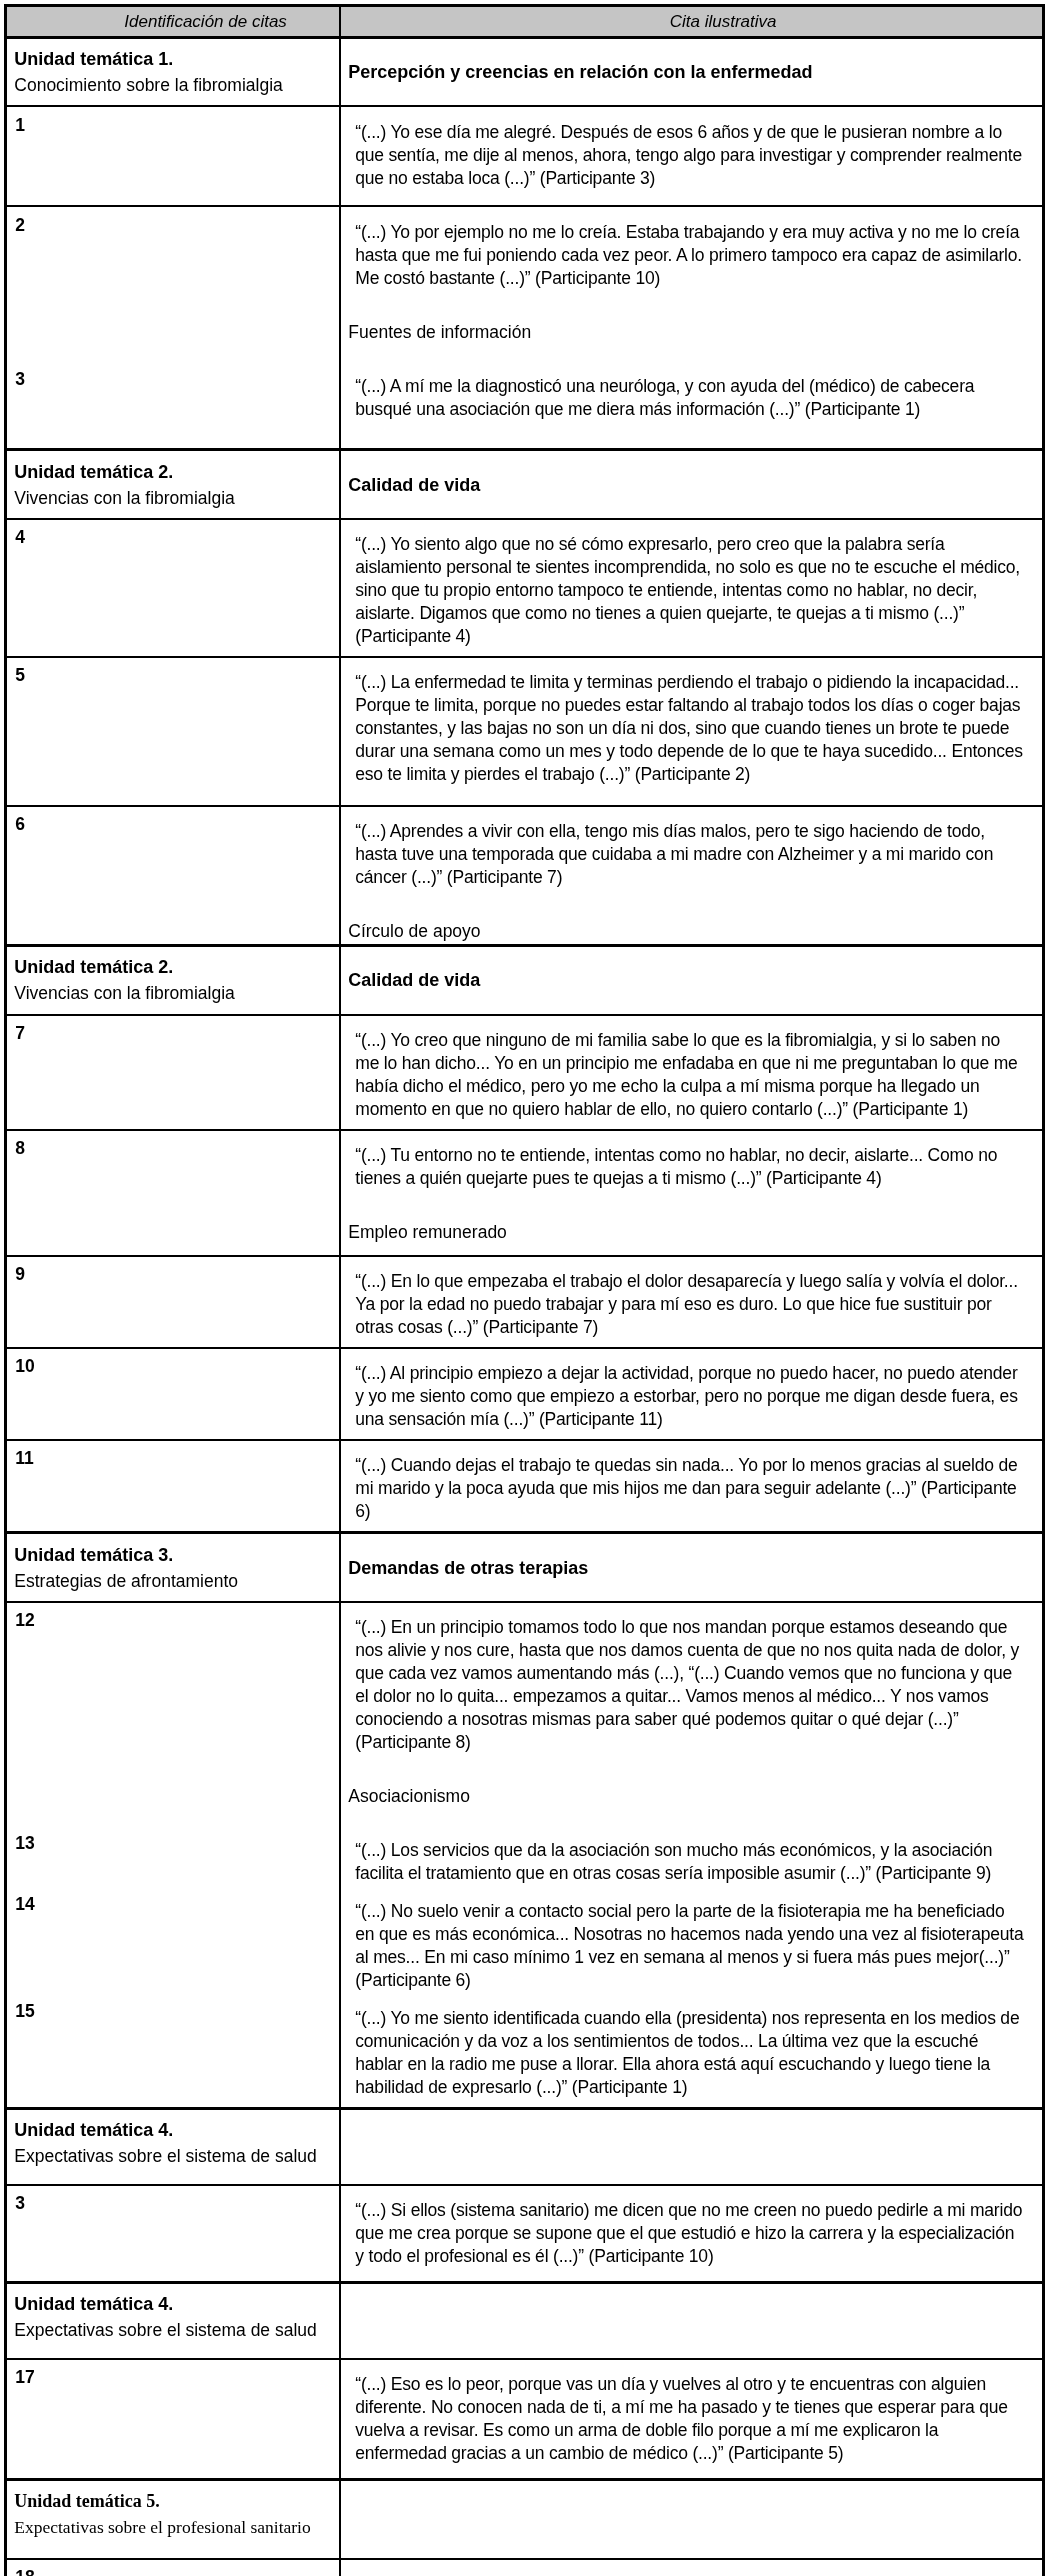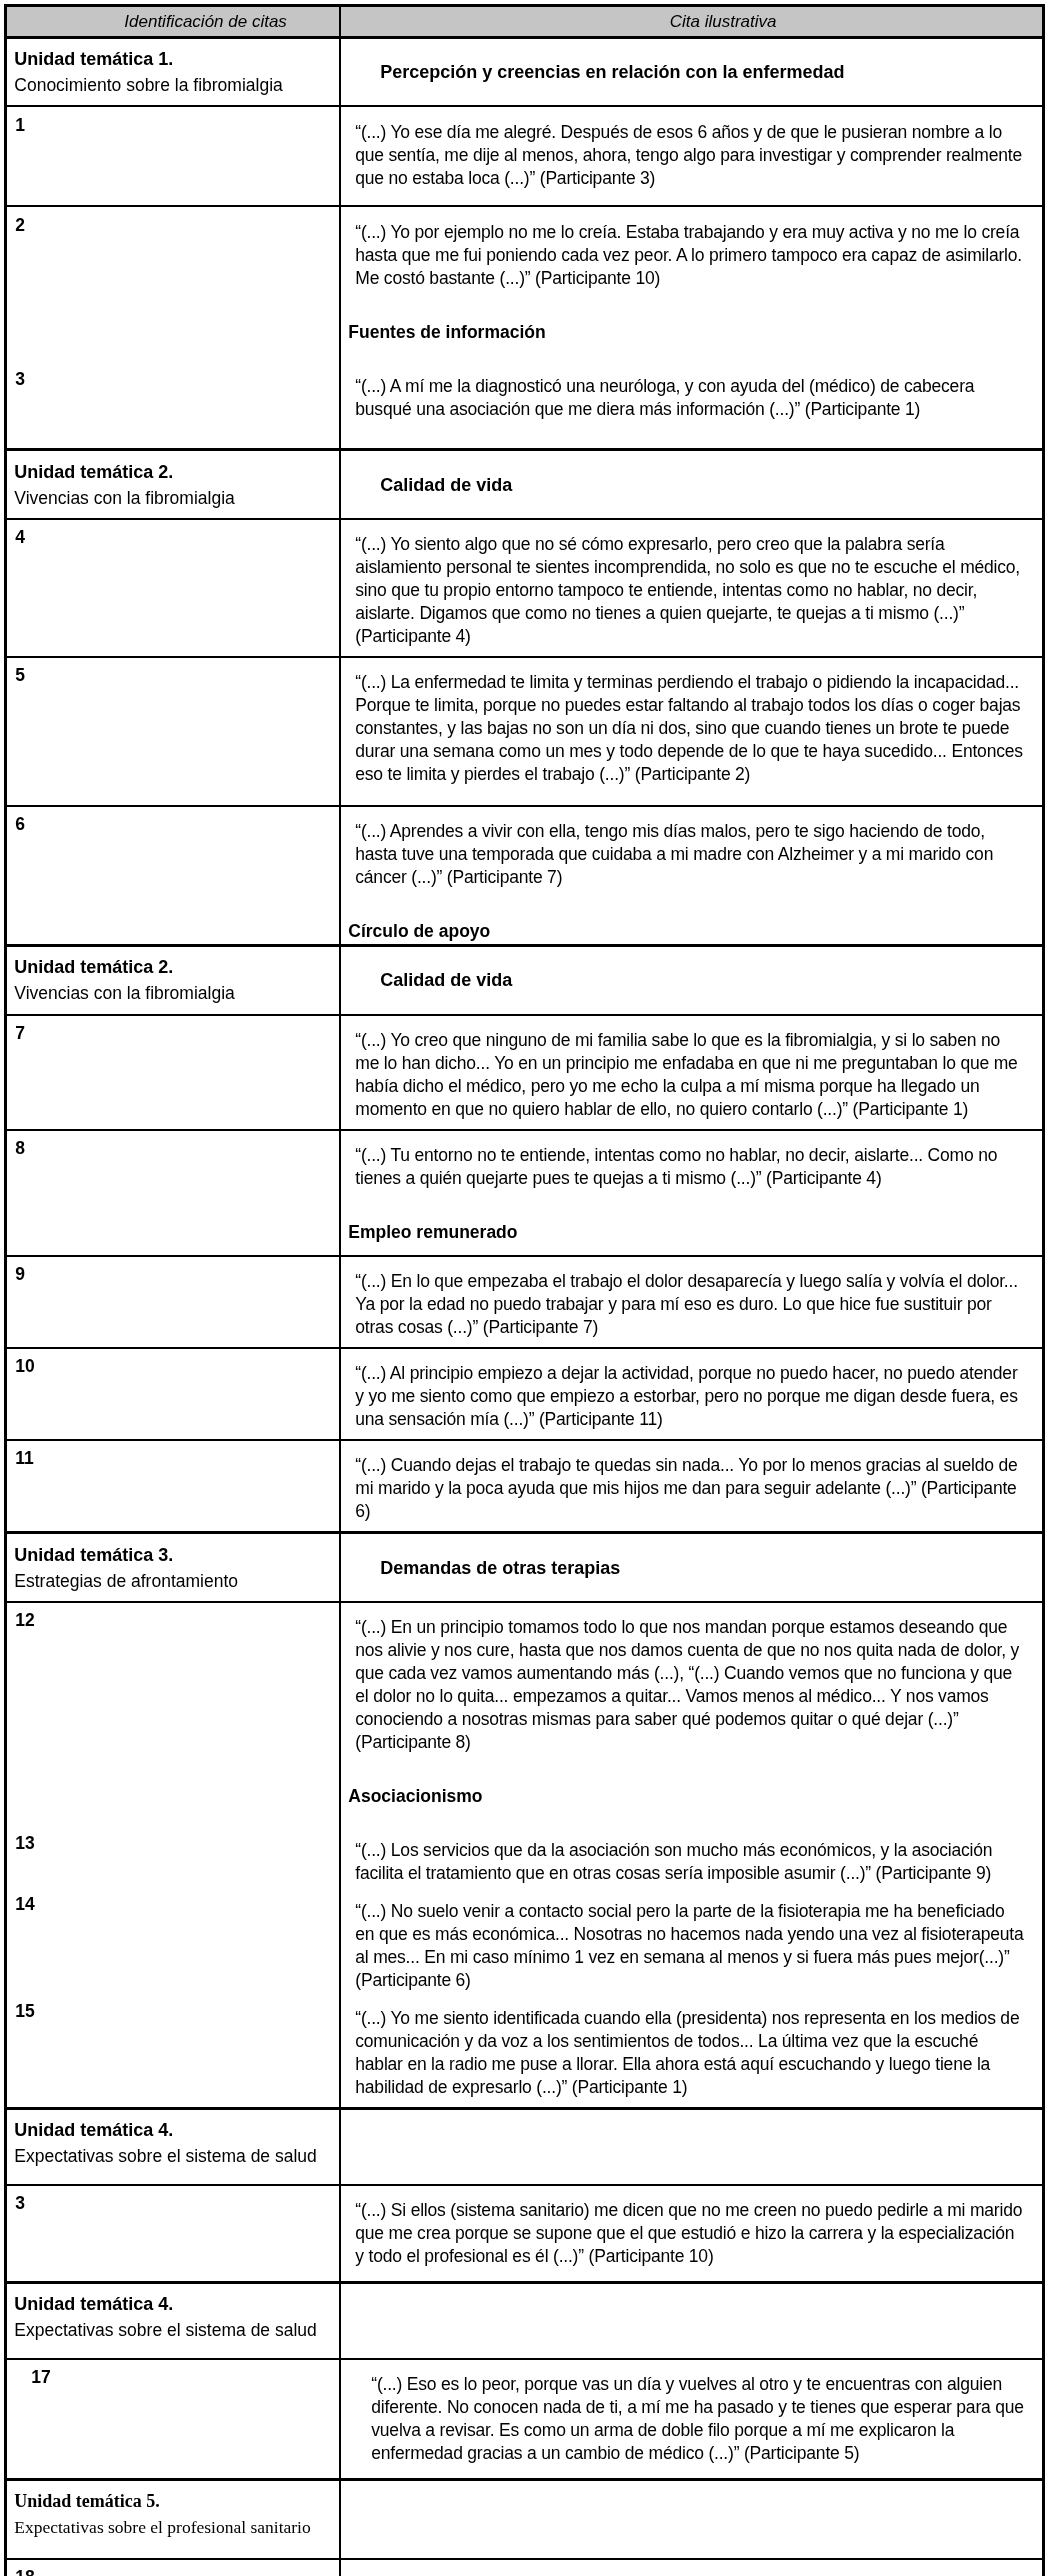--- a/index.html
+++ b/index.html
@@ -23,35 +23,35 @@
   }
   .sep-thin{border-top:2.1px solid #000;}
   .sep-thick{border-top:3.6px solid #000;}
 
   
   .hdr{display:flex;height:29px;background:#c5c5c5;align-items:center;}
   .hdr-left{width:397px;text-align:center;font-style:italic;font-size:17px;}
   .hdr-right{flex:1;text-align:center;font-style:italic;font-size:17px;}
 
   
-  .unit{display:flex;gap:32px;}
+  .unit{display:flex;}
   .unit-left{width:333px;box-sizing:border-box;padding:7.2px 9.3px 7.2px 7.2px;font-size:17.5px;line-height:26px;}
   .unit-left .u-bold{font-weight:700;font-size:18px;}
   .unit-right{flex:1;box-sizing:border-box;padding:5.2px 8.2px 5.2px 8.2px;display:flex;align-items:center;font-weight:700;font-size:18px;line-height:24px;text-align:center;}
 
   
   .quotes{display:flex;flex-direction:column;}
   .seg{display:flex;flex:0 0 auto;}
   .seg:last-child{flex:1 0 auto;}
   .seg-num{width:333px;box-sizing:border-box;padding:6.2px 7.2px 0 8.2px;font-weight:700;font-size:17.5px;line-height:23px;}
   .seg-body{flex:1;box-sizing:border-box;padding:6.2px 9.3px 1px 8.2px;}
   .seg:not(:first-child) .seg-num,
   .seg:not(:first-child) .seg-body{padding-top:0;}
   .q{margin:7px;font-size:17.5px;line-height:23px;letter-spacing:-0.2px;}
-  .subhead{font-weight:700;font-size:17.5px;line-height:23px;}
+  .subhead{font-weight:400;font-size:17.5px;line-height:23px;}
   .gap{height:23px;}
 
   
   [data-gid="unit1"]{min-height:56px;}
   [data-gid="r1"]{min-height:100px;}
   [data-gid="r2_3"]{min-height:243px;}
   [data-gid="unit2a"]{min-height:53px;}
   [data-gid="r4"]{min-height:124px;}
   [data-gid="r5"]{min-height:149px;}
   [data-gid="r6"]{min-height:125px;}
@@ -59,21 +59,21 @@
   [data-gid="r7"]{min-height:114px;}
   [data-gid="r8"]{min-height:126px;}
   [data-gid="r9"]{min-height:69px;}
   [data-gid="r10"]{min-height:79px;}
   [data-gid="r11"]{min-height:75px;}
   [data-gid="unit3"]{min-height:49px;}
   [data-gid="r12_15"]{min-height:497px;}
   [data-gid="unit4a"]{min-height:77px;}
   [data-gid="r16"]{min-height:97px;}
   [data-gid="unit4b"]{min-height:77px;}
-  [data-gid="r17"]{min-height:120px;padding-left:16px;}
+  [data-gid="r17"]{min-height:120px;}
   [data-gid="unit5"]{min-height:80px;font-family:Liberation Serif, serif;}
   [data-gid="r18_19"]{min-height:189px;}
 </style>
 </head>
 <body>
 
 <div class="page">
   <div class="qtable">
 
     <div class="row-group hdr">

